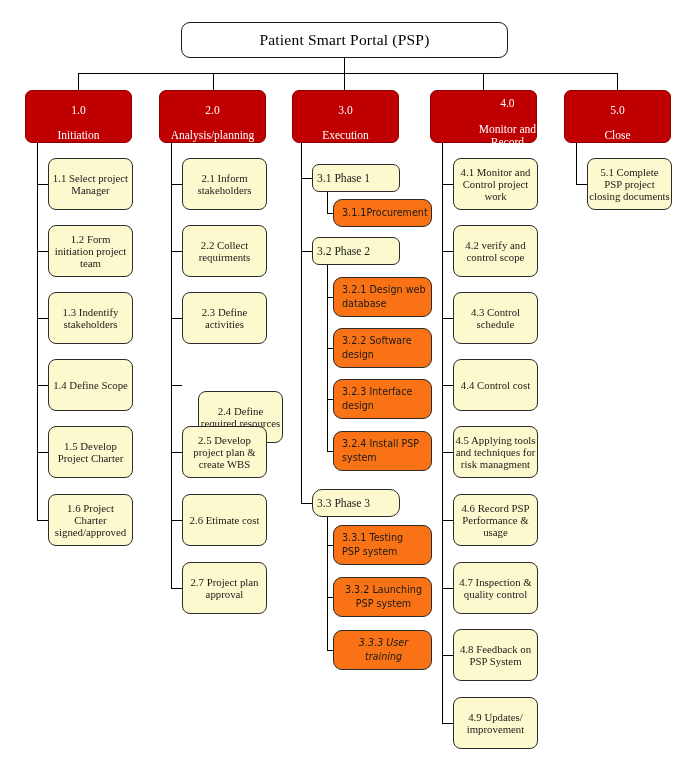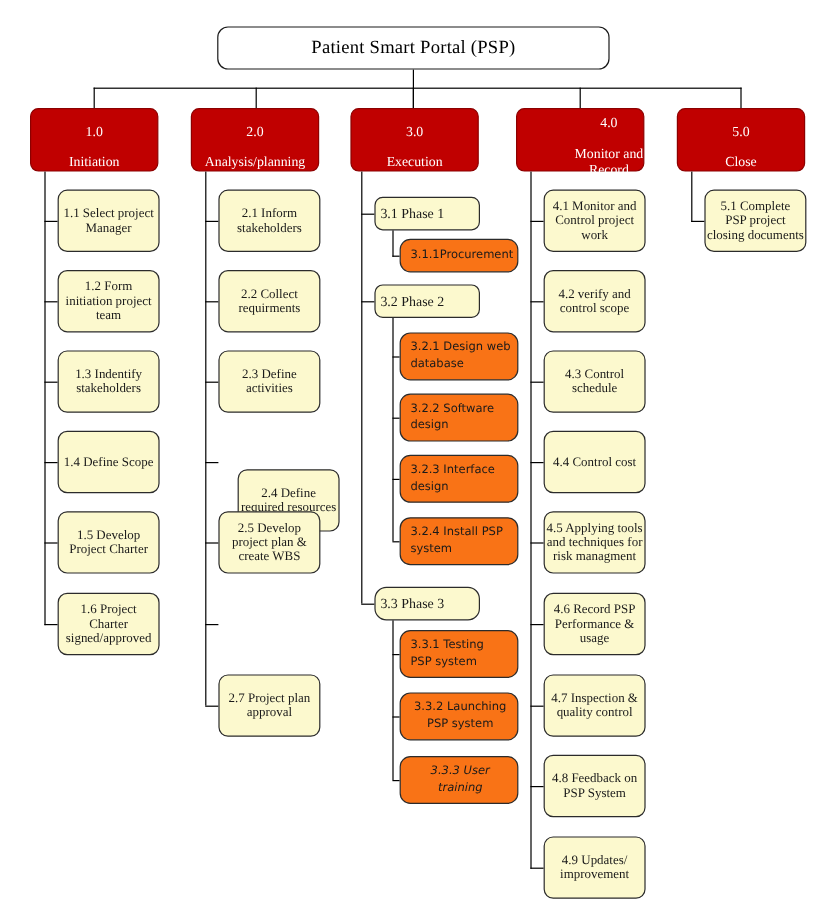--- a/index.html
+++ b/index.html
@@ -162,20 +162,21 @@
   <div class="ln h" style="left:171px;top:385px;width:11px;"></div>
   <div class="box lvl2" style="left:198px;top:359px;width:85px;height:52px;margin-top:32px;">2.4 Define
 required resources</div>
 
   <div class="ln h" style="left:171px;top:452px;width:11px;"></div>
   <div class="box lvl2" style="left:182px;top:426px;width:85px;height:52px;">2.5 Develop
 project plan &amp;
 create WBS</div>
 
   <div class="ln h" style="left:171px;top:520px;width:11px;"></div>
+  <div class="box lvl2" style="left:182px;top:494px;width:85px;height:52px;">2.6 Etimate cost</div>
 
   <div class="ln h" style="left:171px;top:588px;width:11px;"></div>
   <div class="box lvl2" style="left:182px;top:562px;width:85px;height:52px;">2.7 Project plan
 approval</div>
 
   <div class="ln v" style="left:301px;top:143px;height:360px;"></div>
 
   <div class="ln h" style="left:301px;top:178px;width:11px;"></div>
   <div class="box phase" style="left:312px;top:164px;width:88px;height:28px;">3.1 Phase 1</div>
   <div class="ln v" style="left:327px;top:192px;height:22px;"></div>

